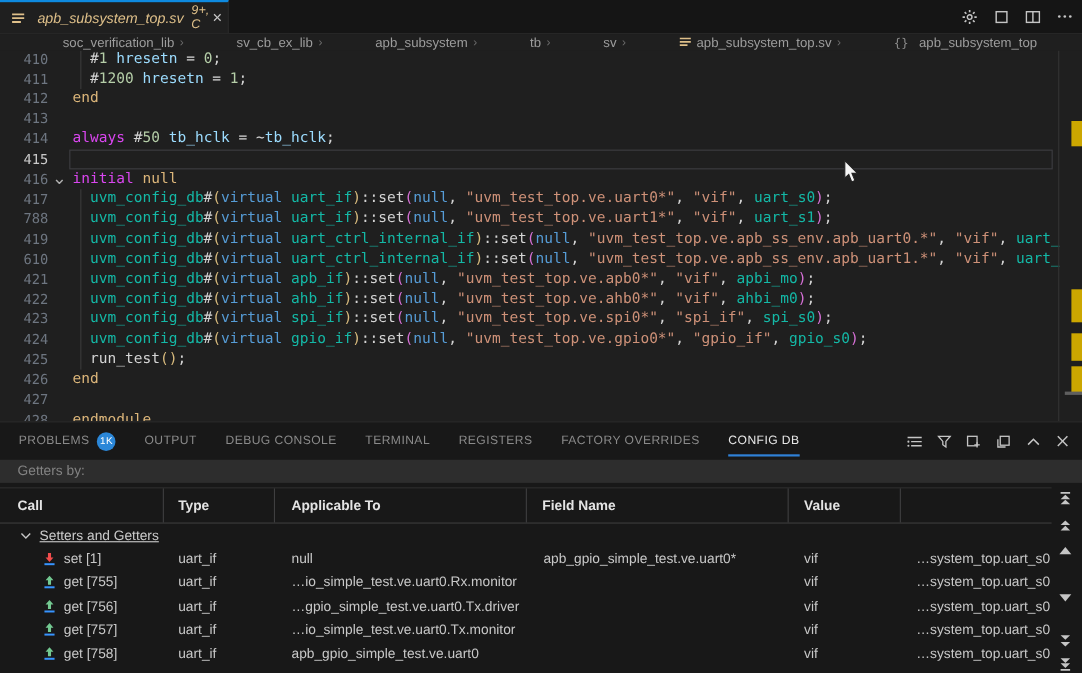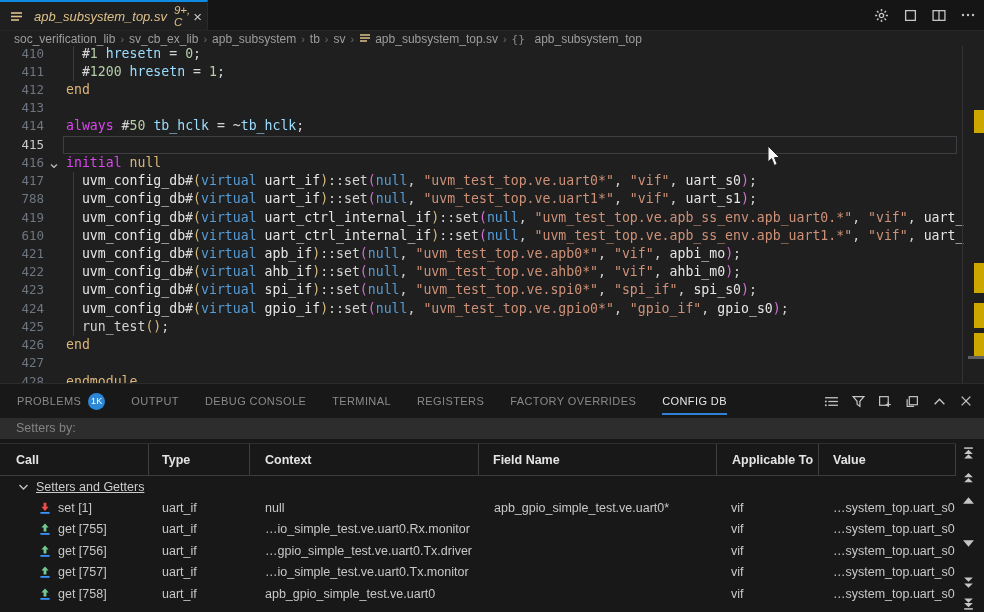--- a/index.html
+++ b/index.html
@@ -10,32 +10,32 @@
   .tabbar{position:absolute;top:0;left:0;width:984px;height:30px;background:#151515;border-bottom:1px solid #262626;}
   .tab{position:absolute;left:0;top:0;width:208px;height:30px;background:#1f1f1f;border-top:2px solid #0e8ae0;border-right:1px solid #2a2a2a;display:flex;align-items:center;box-sizing:border-box;padding:0 8px 0 10px;cursor:pointer;}
   .tab-title{font-style:italic;font-size:13px;color:#dfc08a;margin-left:7px;white-space:pre;}
   .tab-deco{font-style:italic;font-size:11.5px;color:#dfc08a;margin-left:7px;}
   .tab-close{margin-left:auto;color:#c8c8c8;font-size:15px;line-height:15px;padding:1px 3px;border-radius:3px;}
   .tabbar-actions{position:absolute;right:8px;top:0;height:30px;display:flex;align-items:center;gap:13px;}
   .tb-act{width:16px;height:16px;display:flex;align-items:center;justify-content:center;cursor:pointer;}
 
   
   .breadcrumb{position:absolute;top:31px;left:0;width:984px;height:15px;background:#1f1f1f;display:flex;align-items:center;padding-left:14px;box-sizing:border-box;font-size:12px;color:#9d9d9d;white-space:nowrap;}
-  .bc-item{cursor:pointer;}
+  .bc-item{cursor:pointer;margin-left:43px;}
   .bc-sep{color:#6c6c6c;margin:0 5px;font-size:11px;}
   .bc-ico{margin-right:4px;display:inline-flex;vertical-align:-1px;}
   .bc-sym{color:#8c8c8c;font-size:11px;margin-right:3px;font-family:"DejaVu Sans Mono",monospace;}
 
   
   .editor{position:absolute;top:46px;left:0;width:984px;height:337px;background:#1f1f1f;overflow:hidden;}
   .cl,.gl{position:absolute;height:18.23px;line-height:18.23px;font-family:"DejaVu Sans Mono",monospace;font-size:13.2px;white-space:pre;}
   .gl{left:0;width:44px;text-align:right;color:#6e7681;font-size:12.5px;}
   .gl.cur{color:#c9c9c9;}
   .cl{left:66px;right:0;color:#d4d4d4;}
-  .tk-kw{color:#d946ef}.tk-gold{color:#dcb67a}.tk-type{color:#e5e5e5}.tk-blue{color:#569cd6}
+  .tk-kw{color:#d946ef}.tk-gold{color:#dcb67a}.tk-type{color:#14b8a6}.tk-blue{color:#569cd6}
   .tk-var{color:#9cdcfe}.tk-num{color:#b5cea8}.tk-str{color:#ce9178}.tk-fg{color:#d4d4d4}
   .tk-p1{color:#d7ba7d}.tk-p2{color:#d670d6}
   .cur-line{position:absolute;left:63px;width:894px;height:18.2px;border:1px solid #3e3e42;box-sizing:border-box;}
   .indent-guide{position:absolute;width:1px;background:#3b3b3b;left:73px;}
   .fold{position:absolute;left:47px;width:14px;text-align:center;color:#b0b0b0;}
   .ed-border{position:absolute;top:0;bottom:0;left:962px;width:1px;background:#343434;}
   .ruler-mark{position:absolute;left:974px;width:10px;background:#cca700;}
   .ruler-dash{position:absolute;left:968px;width:16px;height:3px;background:#5f5f5f;}
 
   
@@ -261,27 +261,26 @@
         </div>
         <div class="p-act">
           <svg width="12" height="12" viewBox="0 0 11 11">
             <g stroke="#c5c5c5" stroke-width="1.2">
               <line x1="1.5" y1="1.5" x2="9.5" y2="9.5"></line>
               <line x1="9.5" y1="1.5" x2="1.5" y2="9.5"></line>
             </g>
           </svg>
         </div>
       </div>
-    <div class="searchbar">Setters by:</div>
+    <div class="searchbar">Getters by:</div>
     <div class="thead" id="table-head">
         <div class="th" style="padding-left: 16px;">Call</div>
         <div class="th" style="padding-left: 13px;">Type</div>
-        <div class="th" style="padding-left: 15px;">Context</div>
+        <div class="th" style="padding-left: 15px;">Applicable To</div>
         <div class="th" style="padding-left: 14px;">Field Name</div>
-        <div class="th" style="padding-left: 15px;">Applicable To</div>
         <div class="th" style="padding-left: 14px;">Value</div>
       </div>
     <div class="tbody" id="table-body">
         <div class="grouprow">
           <span>
             <svg width="11" height="8" viewBox="0 0 11 8">
               <path d="M1.5 2 L5.5 6 L9.5 2" fill="none" stroke="#c5c5c5" stroke-width="1.3"></path>
             </svg>
           </span>
           <span>Setters and Getters</span>

